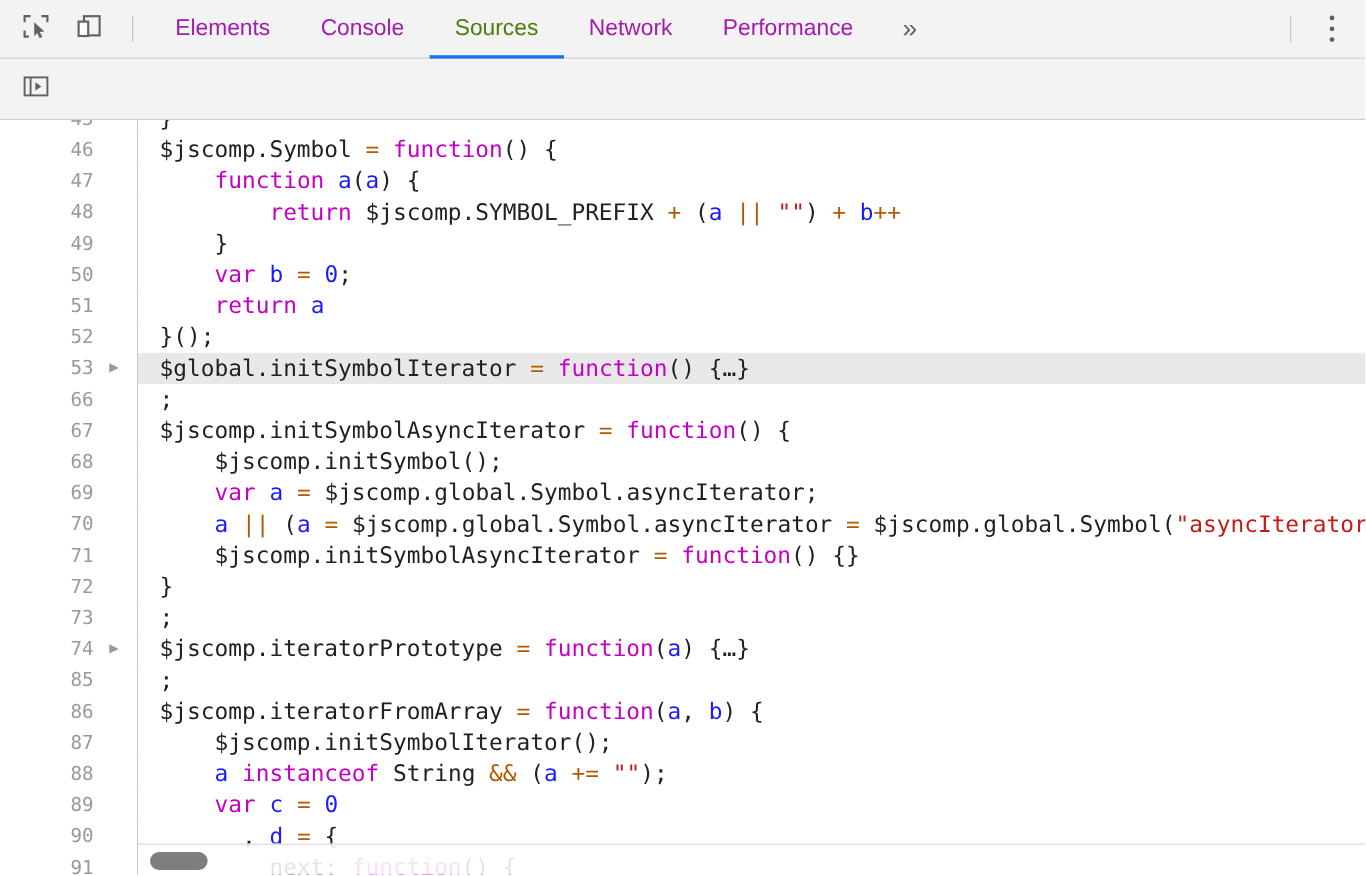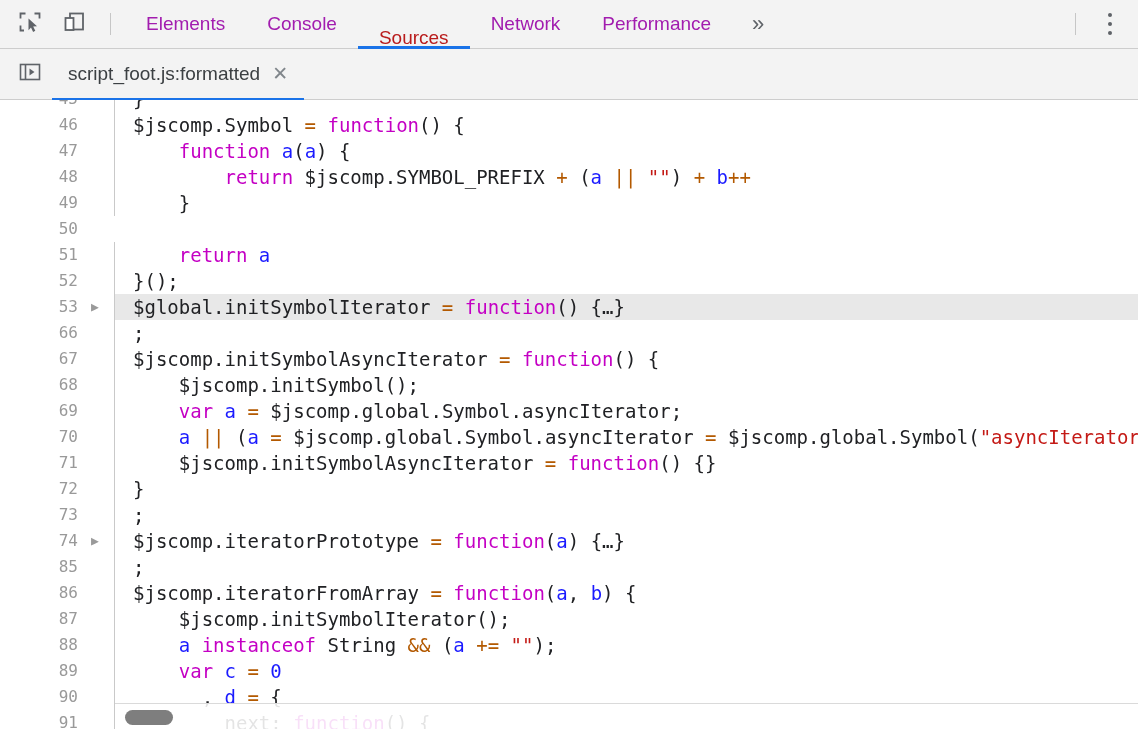--- a/index.html
+++ b/index.html
@@ -33,21 +33,21 @@
   .tabs { display: flex; align-items: stretch; height: 49px; flex: 1 1 auto; }
   .tab {
     position: relative;
     display: flex; align-items: center; justify-content:center;
     padding: 0 21px;
     font-size: 19px;
     color: #a21caf;
     white-space: nowrap;
     height: 49px;
   }
-  .tab.selected { color: #b91c1c; align-items: flex-end; }
+  .tab.selected { color: #4d7c0f; }
   .tab.selected::after {
     content: "";
     position: absolute; left: 0; right: 0; bottom: 0;
     height: 3px; background: #1a73e8;
   }
   .tab.more { padding: 0 20px; font-size: 22px; color: #5f6368; }
   .toolbar-right { display: flex; align-items: center; margin-left: auto; padding-right: 8px; }
   .kebab { width: 40px; height: 44px; display:flex; align-items:center; justify-content:center; }
   .kebab i {
     display:block; width:4px; height:4px; border-radius:50%; background:#5f6368;
@@ -219,34 +219,30 @@
   <div class="filestrip">
     <div class="panel-toggle">
       <span>
         <svg width="26" height="26" viewBox="0 0 26 26">
           <rect x="3.5" y="5.5" width="19" height="15" fill="none" stroke="#5f6368" stroke-width="1.6"></rect>
           <line x1="8.5" y1="5.5" x2="8.5" y2="20.5" stroke="#5f6368" stroke-width="1.6"></line>
           <path d="M12.5 9.5 L17.5 13 L12.5 16.5 Z" fill="#5f6368"></path>
         </svg>
       </span>
     </div>
-    <div class="filetab active">
-      <span>script_foot.js:formatted</span>
-      <span class="closex">✕</span>
-    </div>
   </div>
 
   <div class="editor">
     <div class="code-scroll" id="code-scroll">
         <div class="row" style="margin-top: -14px;"><div class="gutter"><span class="lineno">45</span><span class="arrow"></span></div><div class="code"><span class="plain">}</span></div></div>
         <div class="row"><div class="gutter"><span class="lineno">46</span><span class="arrow"></span></div><div class="code"><span class="plain">$jscomp.Symbol </span><span class="op">=</span><span class="plain"> </span><span class="kw">function</span><span class="plain">() {</span></div></div>
         <div class="row"><div class="gutter"><span class="lineno">47</span><span class="arrow"></span></div><div class="code"><span class="plain">    </span><span class="kw">function</span><span class="plain"> </span><span class="var">a</span><span class="plain">(</span><span class="var">a</span><span class="plain">) {</span></div></div>
         <div class="row"><div class="gutter"><span class="lineno">48</span><span class="arrow"></span></div><div class="code"><span class="plain">        </span><span class="kw">return</span><span class="plain"> $jscomp.SYMBOL_PREFIX </span><span class="op">+</span><span class="plain"> (</span><span class="var">a</span><span class="plain"> </span><span class="op">||</span><span class="plain"> </span><span class="str">""</span><span class="plain">) </span><span class="op">+</span><span class="plain"> </span><span class="var">b</span><span class="op">++</span></div></div>
         <div class="row"><div class="gutter"><span class="lineno">49</span><span class="arrow"></span></div><div class="code"><span class="plain">    }</span></div></div>
-        <div class="row"><div class="gutter"><span class="lineno">50</span><span class="arrow"></span></div></div>
+        <div class="row"><div class="gutter"><span class="lineno">50</span><span class="arrow"></span></div><div class="code"><span class="plain">    </span><span class="kw">var</span><span class="plain"> </span><span class="var">b</span><span class="plain"> </span><span class="op">=</span><span class="plain"> </span><span class="var">0</span><span class="plain">;</span></div></div>
         <div class="row"><div class="gutter"><span class="lineno">51</span><span class="arrow"></span></div><div class="code"><span class="plain">    </span><span class="kw">return</span><span class="plain"> </span><span class="var">a</span></div></div>
         <div class="row"><div class="gutter"><span class="lineno">52</span><span class="arrow"></span></div><div class="code"><span class="plain">}();</span></div></div>
         <div class="row highlight"><div class="gutter"><span class="lineno">53</span><span class="arrow">▶</span></div><div class="code"><span class="plain">$global.initSymbolIterator </span><span class="op">=</span><span class="plain"> </span><span class="kw">function</span><span class="plain">() {…}</span></div></div>
         <div class="row"><div class="gutter"><span class="lineno">66</span><span class="arrow"></span></div><div class="code"><span class="plain">;</span></div></div>
         <div class="row"><div class="gutter"><span class="lineno">67</span><span class="arrow"></span></div><div class="code"><span class="plain">$jscomp.initSymbolAsyncIterator </span><span class="op">=</span><span class="plain"> </span><span class="kw">function</span><span class="plain">() {</span></div></div>
         <div class="row"><div class="gutter"><span class="lineno">68</span><span class="arrow"></span></div><div class="code"><span class="plain">    $jscomp.initSymbol();</span></div></div>
         <div class="row"><div class="gutter"><span class="lineno">69</span><span class="arrow"></span></div><div class="code"><span class="plain">    </span><span class="kw">var</span><span class="plain"> </span><span class="var">a</span><span class="plain"> </span><span class="op">=</span><span class="plain"> $jscomp.global.Symbol.asyncIterator;</span></div></div>
         <div class="row"><div class="gutter"><span class="lineno">70</span><span class="arrow"></span></div><div class="code"><span class="plain">    </span><span class="var">a</span><span class="plain"> </span><span class="op">||</span><span class="plain"> (</span><span class="var">a</span><span class="plain"> </span><span class="op">=</span><span class="plain"> $jscomp.global.Symbol.asyncIterator </span><span class="op">=</span><span class="plain"> $jscomp.global.Symbol(</span><span class="str">"asyncIterator"</span></div></div>
         <div class="row"><div class="gutter"><span class="lineno">71</span><span class="arrow"></span></div><div class="code"><span class="plain">    $jscomp.initSymbolAsyncIterator </span><span class="op">=</span><span class="plain"> </span><span class="kw">function</span><span class="plain">() {}</span></div></div>
         <div class="row"><div class="gutter"><span class="lineno">72</span><span class="arrow"></span></div><div class="code"><span class="plain">}</span></div></div>

